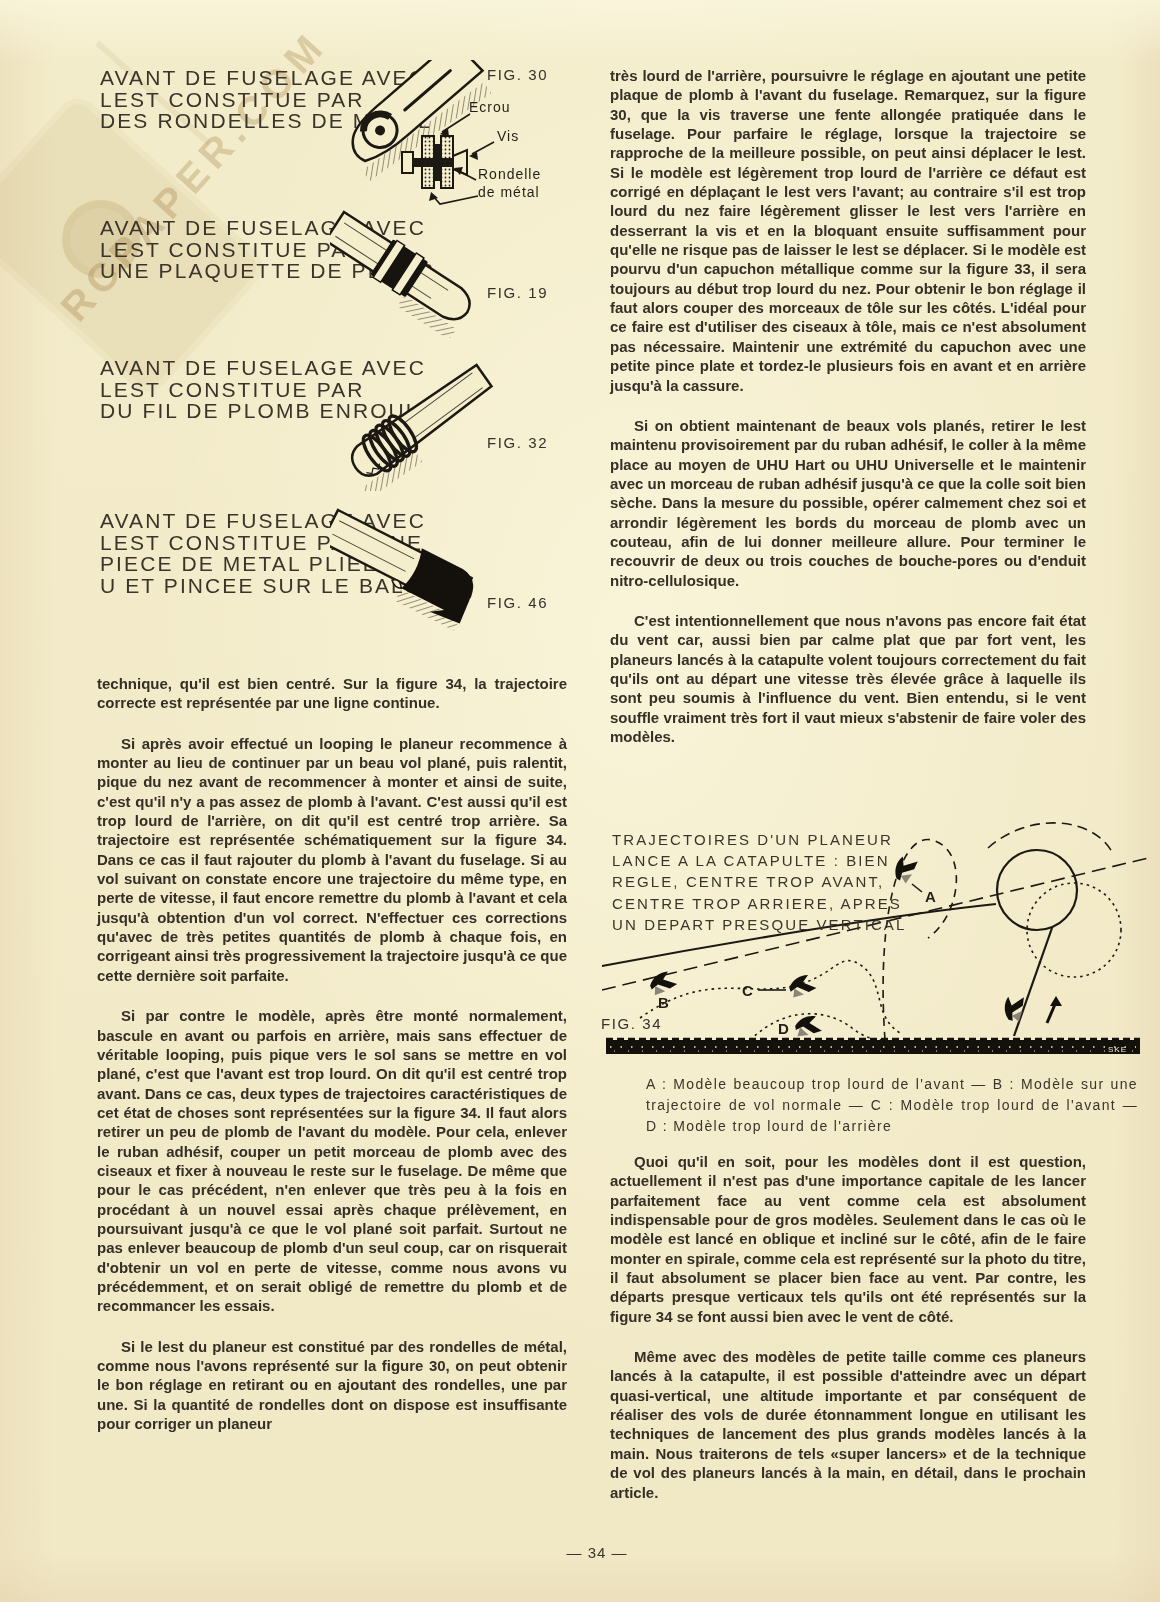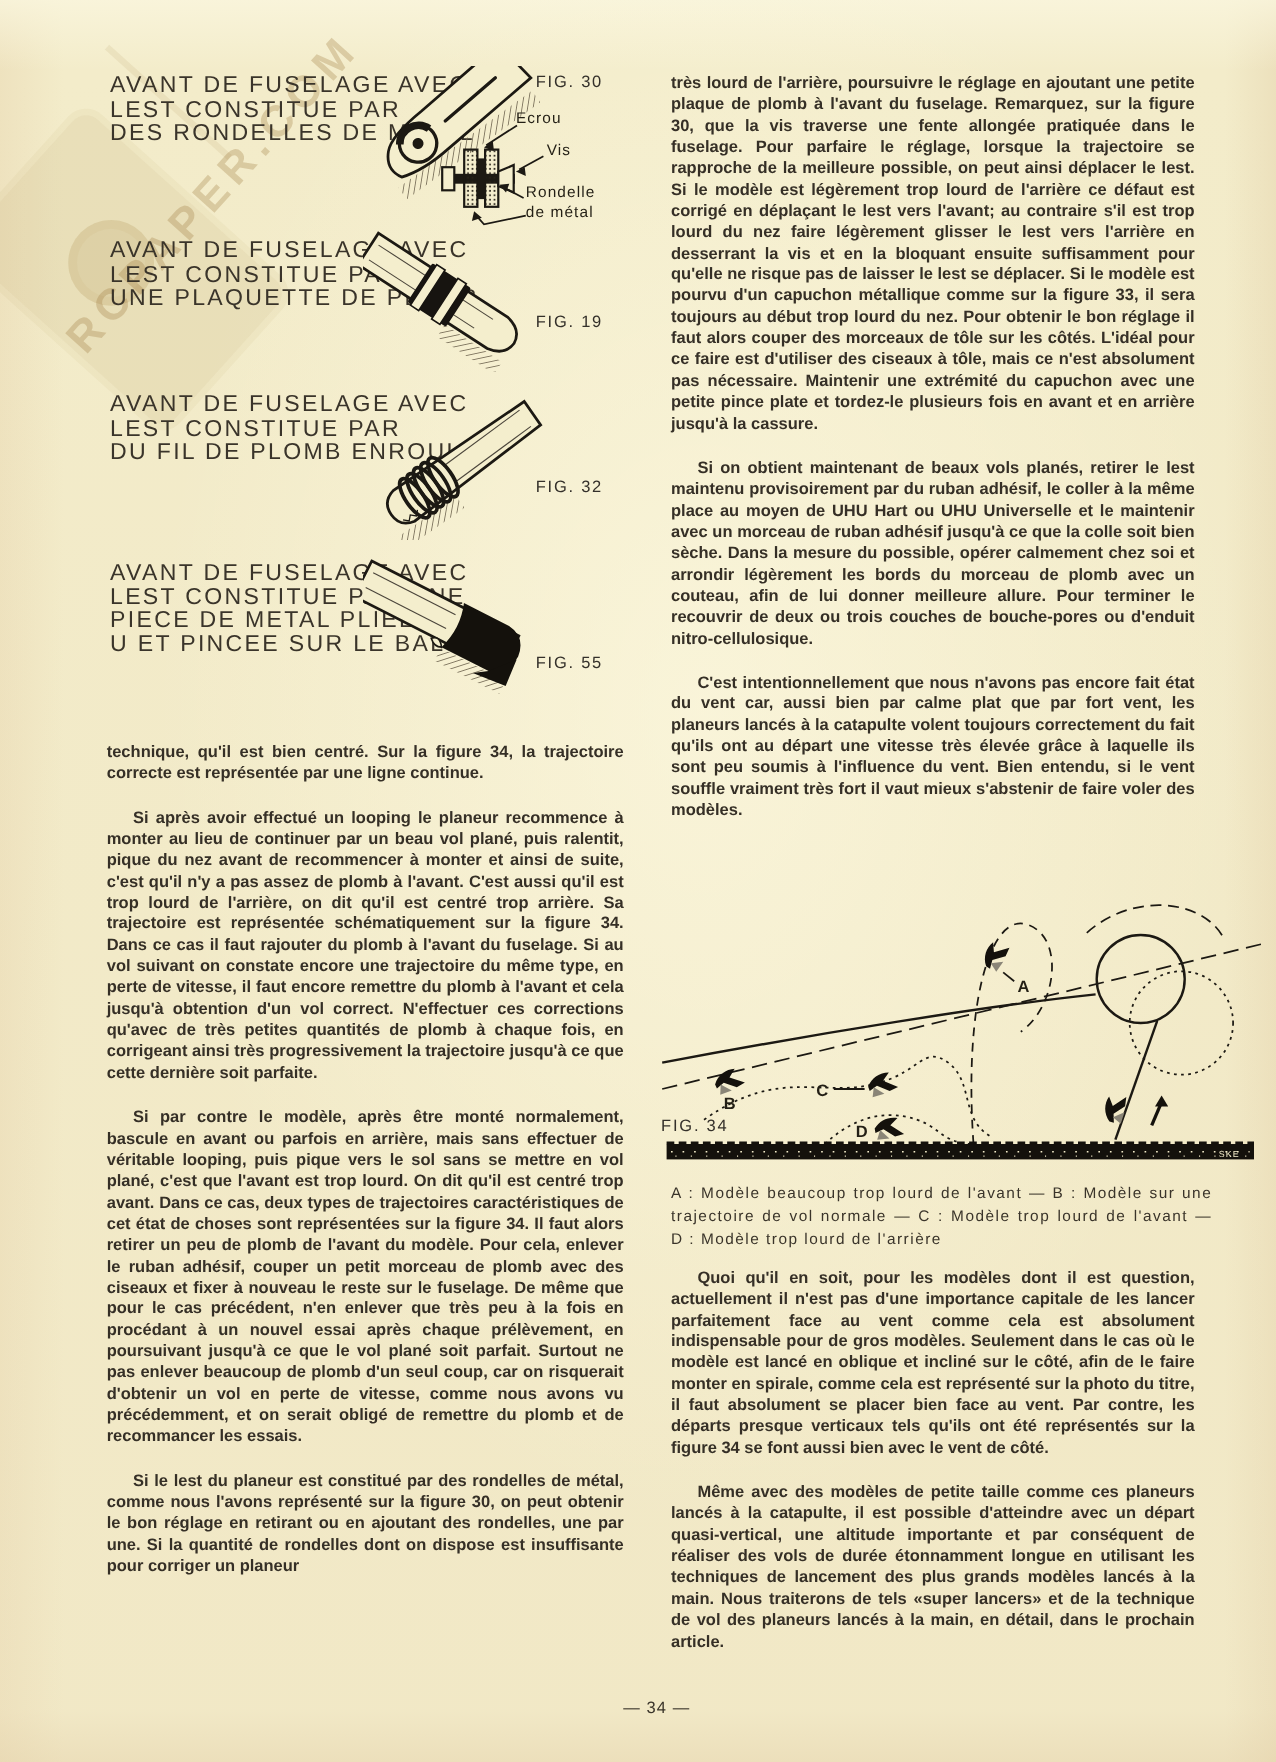--- a/index.html
+++ b/index.html
@@ -30,21 +30,21 @@
   .figlabel{position:absolute; font-size:15px; letter-spacing:1.6px; color:#34302a;}
   
   .col{position:absolute; text-align:justify; font-size:15px; line-height:19.35px;
     font-weight:bold; color:#352f26;}
   .col p{margin:0 0 21px 0; padding:0;}
   .col p.ind{text-indent:24px;}
   
   .f34title{position:absolute; white-space:pre-line; font-size:15px; line-height:21.2px;
     letter-spacing:2.1px; color:#3a342a;}
   .legend{position:absolute; font-size:14px; line-height:21px; letter-spacing:1.35px;
-    color:#3a342a; text-align:justify;}
+    color:#3a342a; text-align:justify;margin-left:36px;}
   .pagenum{position:absolute; left:0; top:1544px; width:1160px; text-align:center;
     font-size:15px; letter-spacing:1px; color:#3a342a;margin-left:17px;}
   svg.art{position:absolute;}
   svg text{font-family:"Liberation Sans", sans-serif; fill:#231f15;}
   .lblsm{font-size:14px; letter-spacing:1px;}
   .ltr{font-size:15px; font-weight:bold;}
   .ske{font-size:8px; letter-spacing:1px; fill:#f3ecca;}
 </style>
 </head>
 <body>
@@ -68,21 +68,21 @@
 LEST CONSTITUE PAR
 DU FIL DE PLOMB ENROULE</div>
   <div class="figcap" style="left:100px;top:510px">AVANT DE FUSELAGE AVEC
 LEST CONSTITUE PAR UNE
 PIECE DE METAL PLIEE EN
 U ET PINCEE SUR LE BALSA</div>
 
   <div class="figlabel" style="left:487px;top:66px">FIG. 30</div>
   <div class="figlabel" style="left:487px;top:284px">FIG. 19</div>
   <div class="figlabel" style="left:487px;top:434px">FIG. 32</div>
-  <div class="figlabel" style="left:487px;top:594px">FIG. 55</div>
+  <div class="figlabel" style="left:487px;top:594px">FIG. 46</div>
 
   <svg class="art" style="left:336px;top:60px" width="250" height="160" viewBox="0 0 250 160">
     <defs>
       <pattern id="h30" width="5" height="5" patternTransform="rotate(45)" patternUnits="userSpaceOnUse">
         <line x1="0" y1="0" x2="0" y2="5" stroke="#756b55" stroke-width="1.5"></line>
       </pattern>
       <pattern id="d30" width="4" height="4" patternUnits="userSpaceOnUse">
         <circle cx="1.5" cy="1.5" r="0.9" fill="#262117"></circle>
       </pattern>
     </defs>
@@ -239,20 +239,25 @@
 
     <g>
       <rect x="6" y="222" width="534" height="14" fill="#14110c"></rect>
       <line x1="6" y1="221" x2="540" y2="221" stroke="#14110c" stroke-width="2.5" stroke-dasharray="7 4"></line>
       <line x1="10" y1="229" x2="536" y2="229" stroke="#f3ecca" stroke-width="1.4" stroke-dasharray="1.5 9"></line>
       <line x1="14" y1="233" x2="536" y2="233" stroke="#f3ecca" stroke-width="1.2" stroke-dasharray="1 13"></line>
       <text class="ske" x="508" y="234">SKE</text>
     </g>
   </svg>
 
+  <div class="f34title" style="left:612px;top:829px;width:310px">TRAJECTOIRES D'UN PLANEUR
+LANCE A LA CATAPULTE : BIEN
+REGLE, CENTRE TROP AVANT,
+CENTRE TROP ARRIERE, APRES
+UN DEPART PRESQUE VERTICAL</div>
   <div class="figlabel" style="left:601px;top:1015px">FIG. 34</div>
 
   <div class="legend" style="left:610px;top:1074px;width:492px">A : Modèle beaucoup trop lourd de l'avant — B : Modèle sur une trajectoire de vol normale — C : Modèle trop lourd de l'avant — D : Modèle trop lourd de l'arrière</div>
 
   <div class="col" style="left:610px;top:1152px;width:476px">
     <p class="ind">Quoi qu'il en soit, pour les modèles dont il est question, actuellement il n'est pas d'une importance capitale de les lancer parfaitement face au vent comme cela est absolument indispensable pour de gros modèles. Seulement dans le cas où le modèle est lancé en oblique et incliné sur le côté, afin de le faire monter en spirale, comme cela est représenté sur la photo du titre, il faut absolument se placer bien face au vent. Par contre, les départs presque verticaux tels qu'ils ont été représentés sur la figure 34 se font aussi bien avec le vent de côté.</p>
     <p class="ind">Même avec des modèles de petite taille comme ces planeurs lancés à la catapulte, il est possible d'atteindre avec un départ quasi-vertical, une altitude importante et par conséquent de réaliser des vols de durée étonnamment longue en utilisant les techniques de lancement des plus grands modèles lancés à la main. Nous traiterons de tels «super lancers» et de la technique de vol des planeurs lancés à la main, en détail, dans le prochain article.</p>
   </div>
 
   <div class="pagenum">— 34 —</div>

